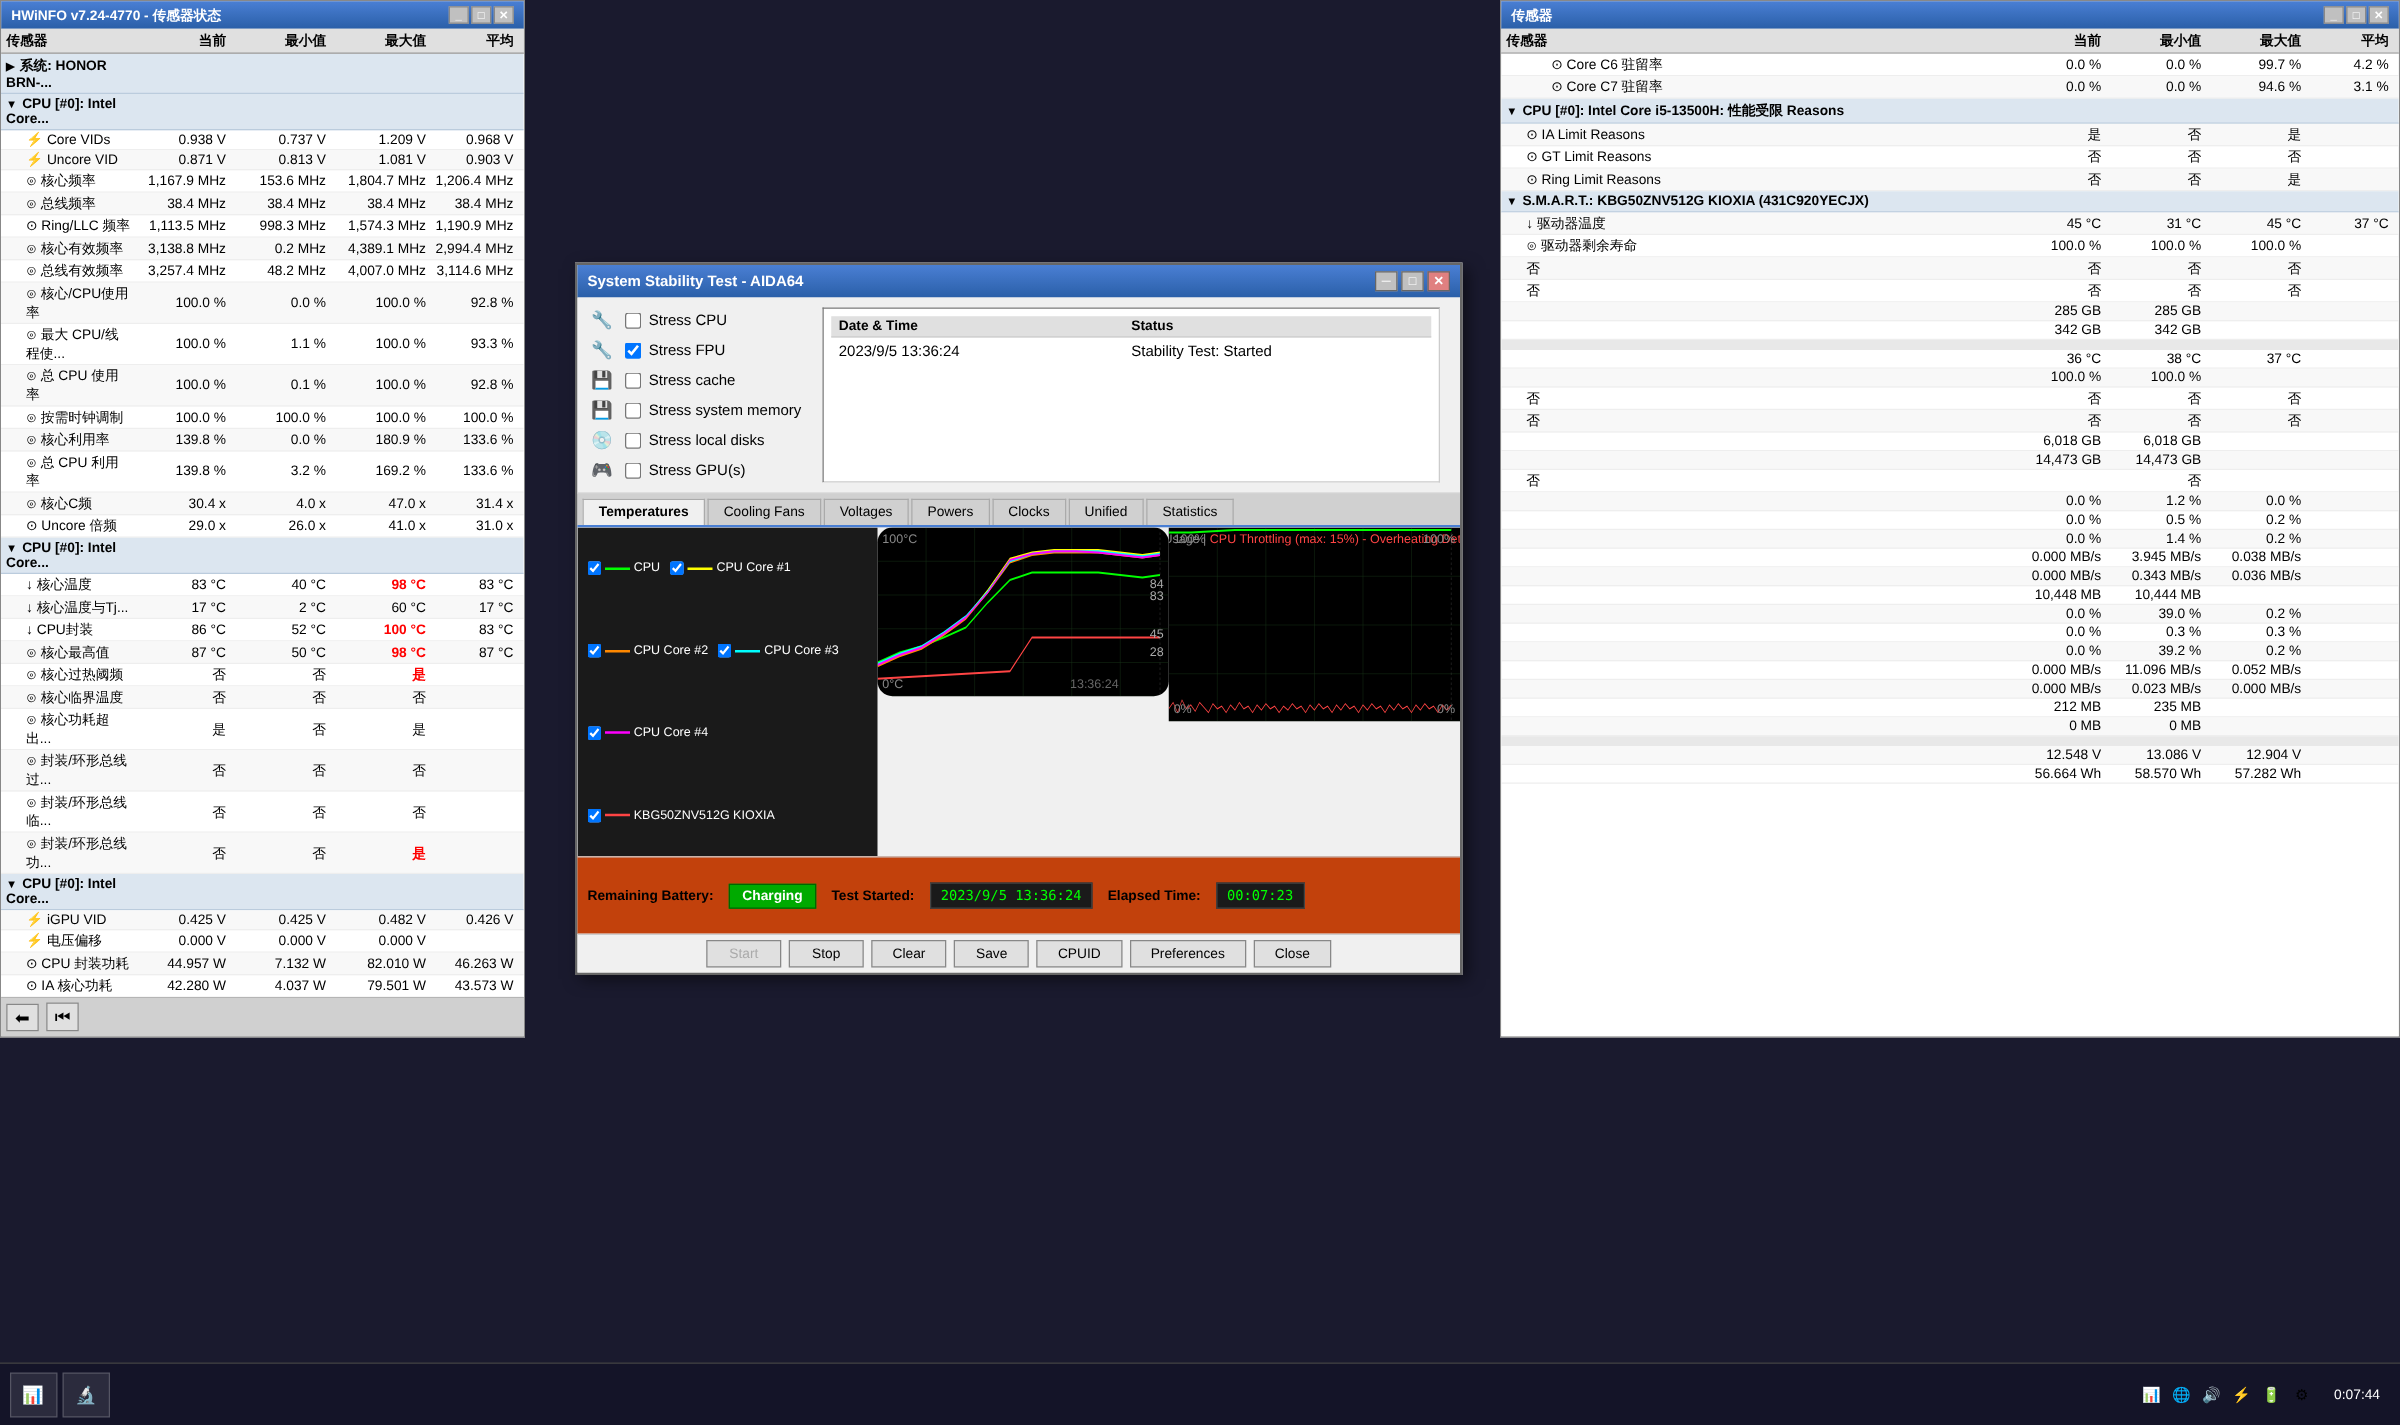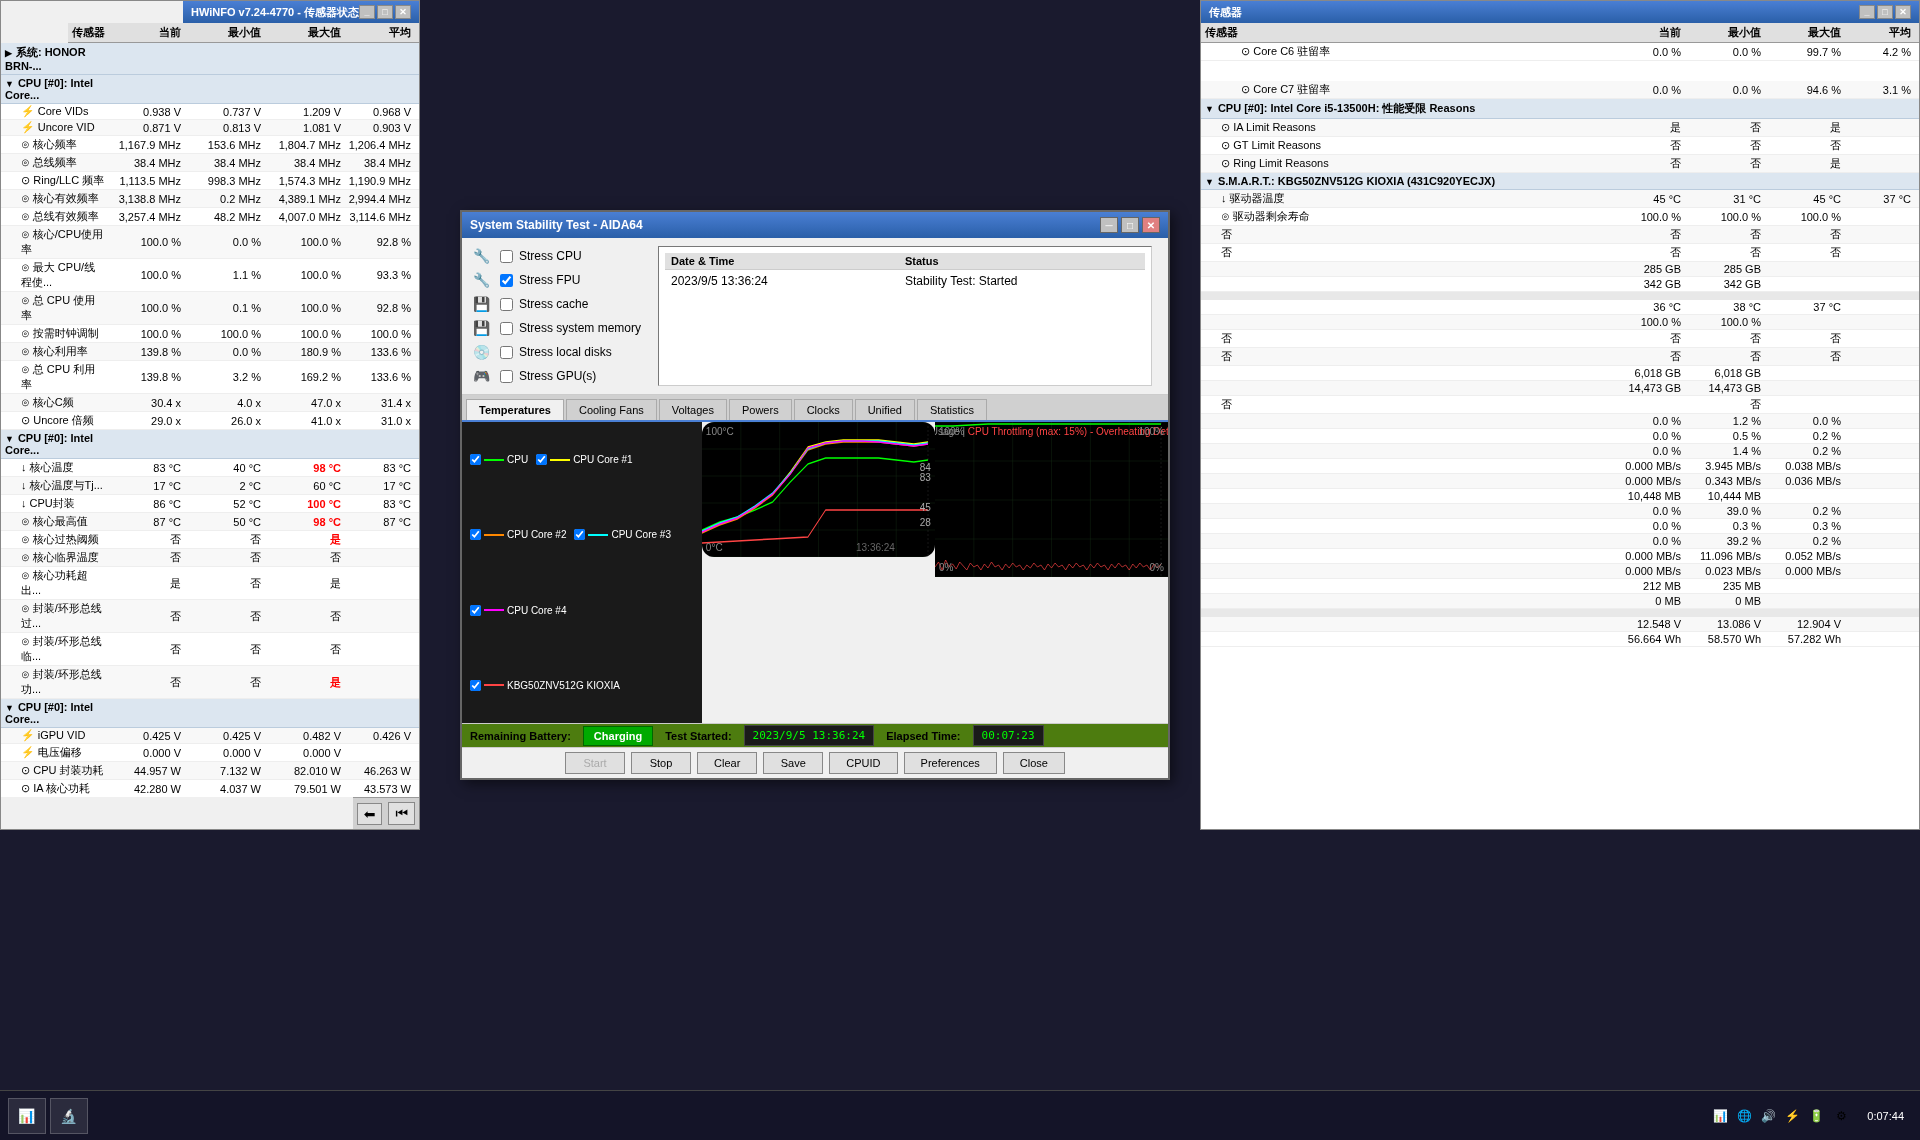--- a/index.html
+++ b/index.html
@@ -24,21 +24,20 @@
     .hwinfo-window {
       position: absolute;
       top: 0;
       left: 0;
       width: 420px;
       height: 830px;
       background: #f0f0f0;
       border: 1px solid #888;
       display: flex;
       flex-direction: column;
-      align-items: flex-end;
     }
     
     .hwinfo-titlebar {
       background: linear-gradient(to bottom, #4a7fd4, #2a5fa8);
       color: white;
       padding: 4px 8px;
       font-size: 11px;
       font-weight: bold;
       display: flex;
       justify-content: space-between;
@@ -350,22 +349,22 @@
     }
     
     .throttle-warning {
       color: #ff4444;
       font-size: 10px;
     }
     
     .aida-bottom-bar {
       display: flex;
       align-items: center;
-      padding: 1px 8px;
-      background: #4d7c0f;
+      padding: 20px 8px;
+      background: #c2410c;
       border-top: 1px solid #ccc;
       gap: 12px;
     }
     
     .battery-label {
       font-size: 11px;
       font-weight: bold;
     }
     
     .battery-status {
@@ -771,21 +770,21 @@
     </div>
     <div class="hwinfo-content">
 
       <div class="sensor-row" style="padding-left: 40px;">
         <span>⊙ Core C6 驻留率</span>
           <span class="val-right">0.0 %</span>
           <span class="val-right">0.0 %</span>
           <span class="val-right">99.7 %</span>
           <span class="val-right">4.2 %</span>
       </div>
-      <div class="sensor-row" style="padding-left: 40px; margin-top: 20px;">
+      <div class="sensor-row" style="padding-left: 40px;">
         <span>⊙ Core C7 驻留率</span>
           <span class="val-right">0.0 %</span>
           <span class="val-right">0.0 %</span>
           <span class="val-right">94.6 %</span>
           <span class="val-right">3.1 %</span>
       </div>
 
       <div class="group-header">
         <span><span class="expand-icon">▼</span><span>CPU [#0]: Intel Core i5-13500H: 性能受限 Reasons</span></span>
         <span></span>

